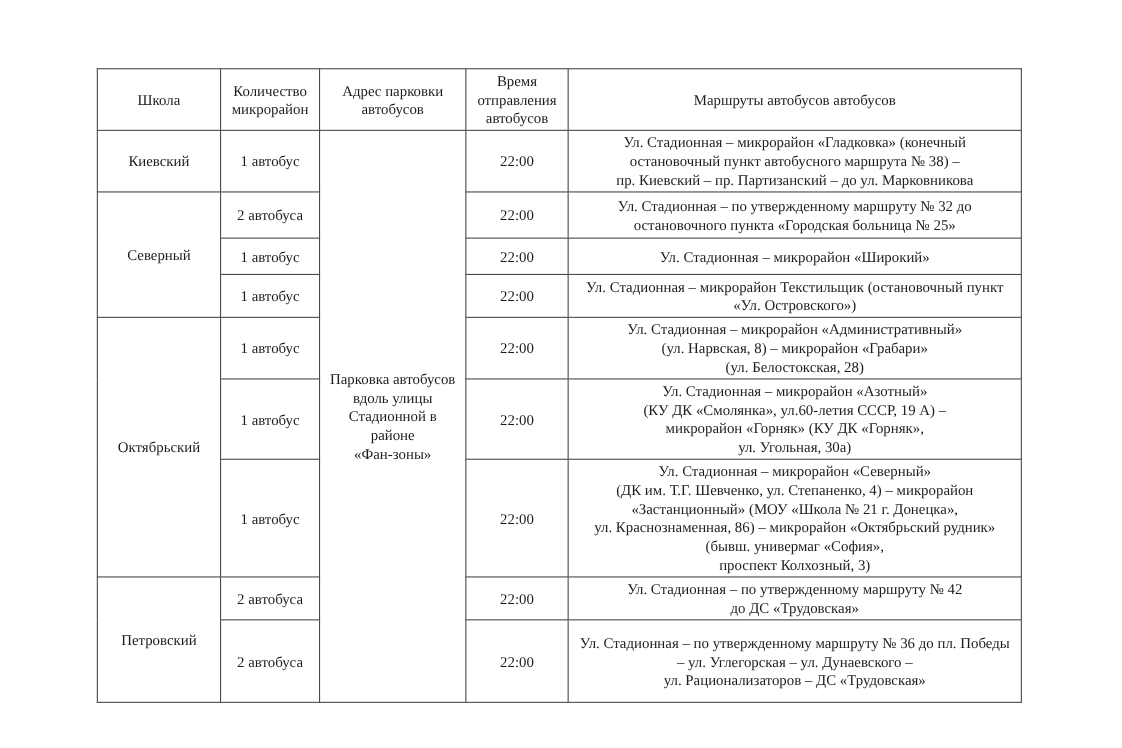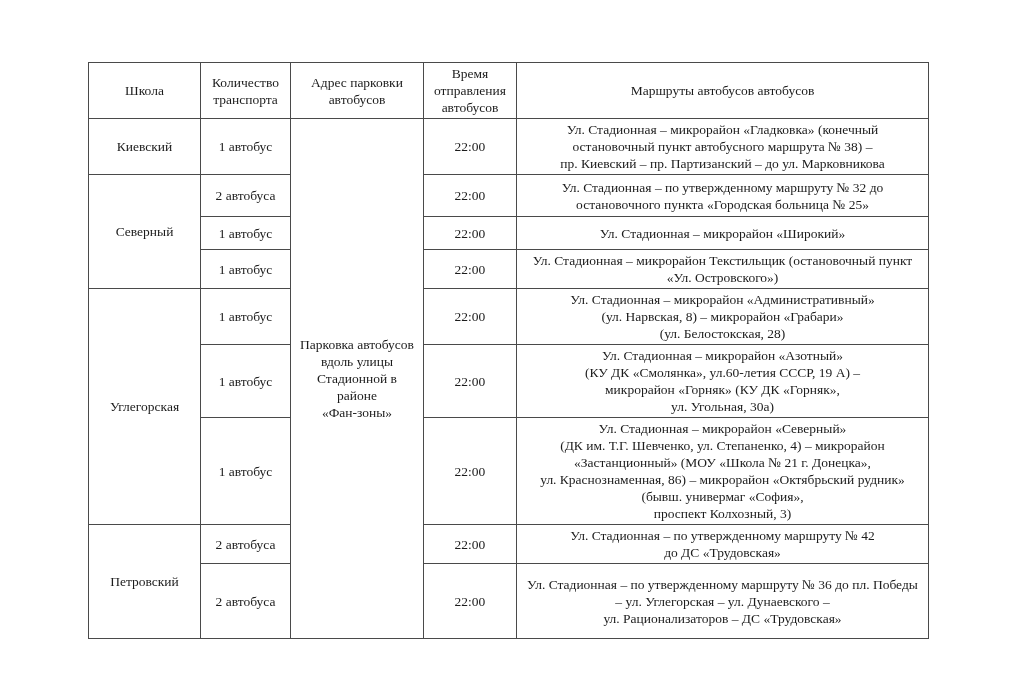--- a/index.html
+++ b/index.html
@@ -45,21 +45,21 @@
     <col style="width:112px">
     <col style="width:90px">
     <col style="width:133px">
     <col style="width:93px">
     <col style="width:412px">
   </colgroup>
   <thead>
     <tr class="hr">
       <th>Школа</th>
       <th>Количество
-транспорта</th>
+микрорайон</th>
       <th>Адрес парковки
 автобусов</th>
       <th>Время
 отправления
 автобусов</th>
       <th>Маршруты автобусов автобусов</th>
     </tr>
   </thead>
   <tbody>
     <tr class="r1">
@@ -87,21 +87,21 @@
       <td>22:00</td>
       <td>Ул. Стадионная – микрорайон «Широкий»</td>
     </tr>
     <tr class="r4">
       <td>1 автобус</td>
       <td>22:00</td>
       <td>Ул. Стадионная – микрорайон Текстильщик (остановочный пункт
 «Ул. Островского»)</td>
     </tr>
     <tr class="r5">
-      <td rowspan="3">Углегорская</td>
+      <td rowspan="3">Октябрьский</td>
       <td>1 автобус</td>
       <td>22:00</td>
       <td>Ул. Стадионная – микрорайон «Административный»
 (ул. Нарвская, 8) – микрорайон «Грабари»
 (ул. Белостокская, 28)</td>
     </tr>
     <tr class="r6">
       <td>1 автобус</td>
       <td>22:00</td>
       <td>Ул. Стадионная – микрорайон «Азотный»

